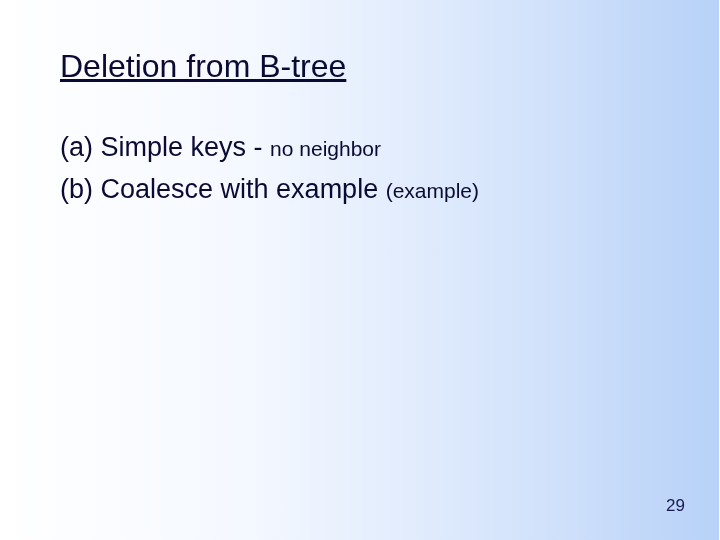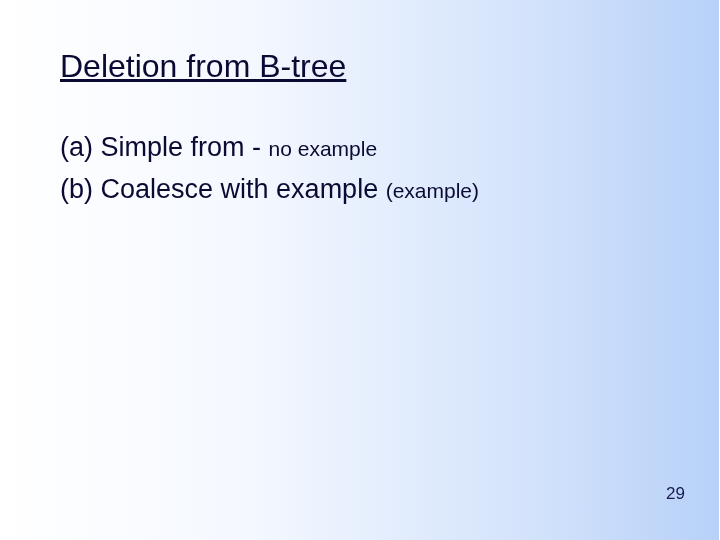--- a/index.html
+++ b/index.html
@@ -31,37 +31,37 @@
   }
   .item {
     white-space: nowrap;
   }
   .small {
     font-size: 21px;
   }
   .pagenum {
     position: absolute;
     right: 34px;
-    bottom: 36px;
+    bottom: 24px;
     font-size: 17px;
     color: #1a1a50;
     text-align: center;
   }
 </style>
 </head>
 <body>
 
 <div class="slide">
   <div class="title">Deletion from B-tree</div>
 
   <div class="items">
     <div class="item">
       <span>(a)</span>
-      <span>Simple from -</span>
-      <span class="small">no example</span>
+      <span>Simple keys -</span>
+      <span class="small">no neighbor</span>
     </div>
     <div class="item">
       <span>(b)</span>
       <span>Coalesce with example</span>
       <span class="small">(example)</span>
     </div>
   </div>
 
   <div class="pagenum">29</div>
 </div>

